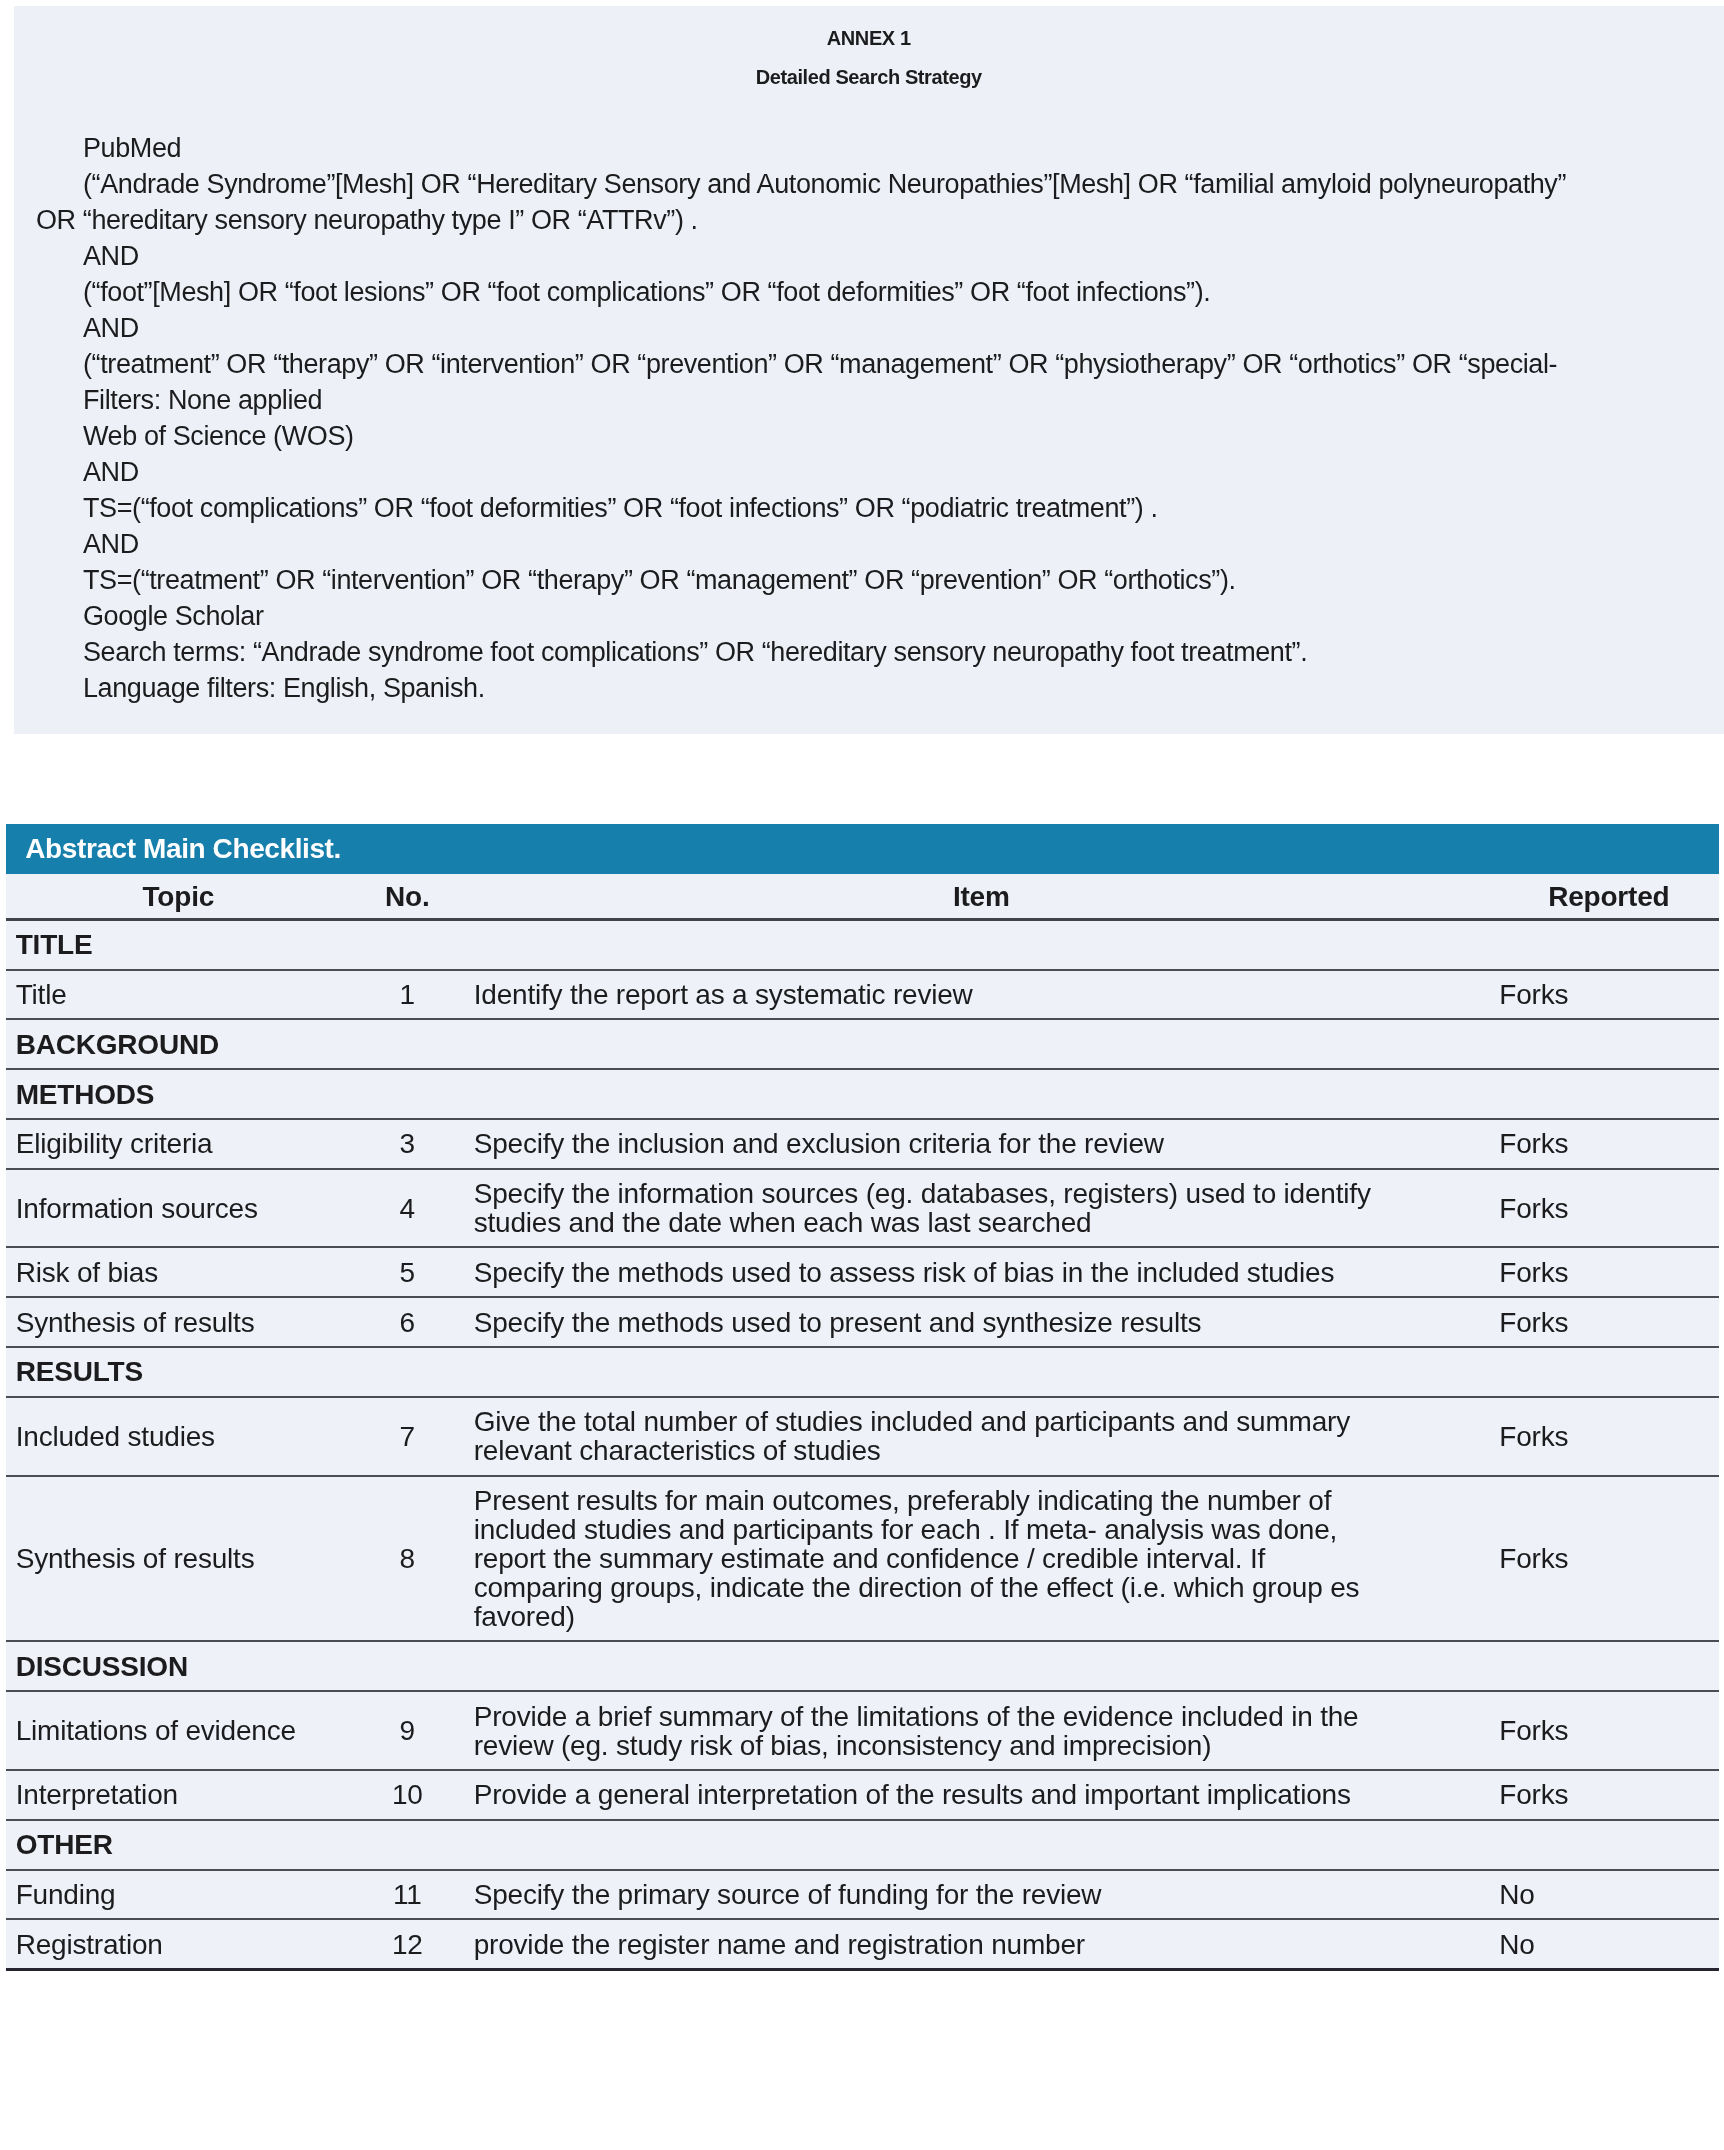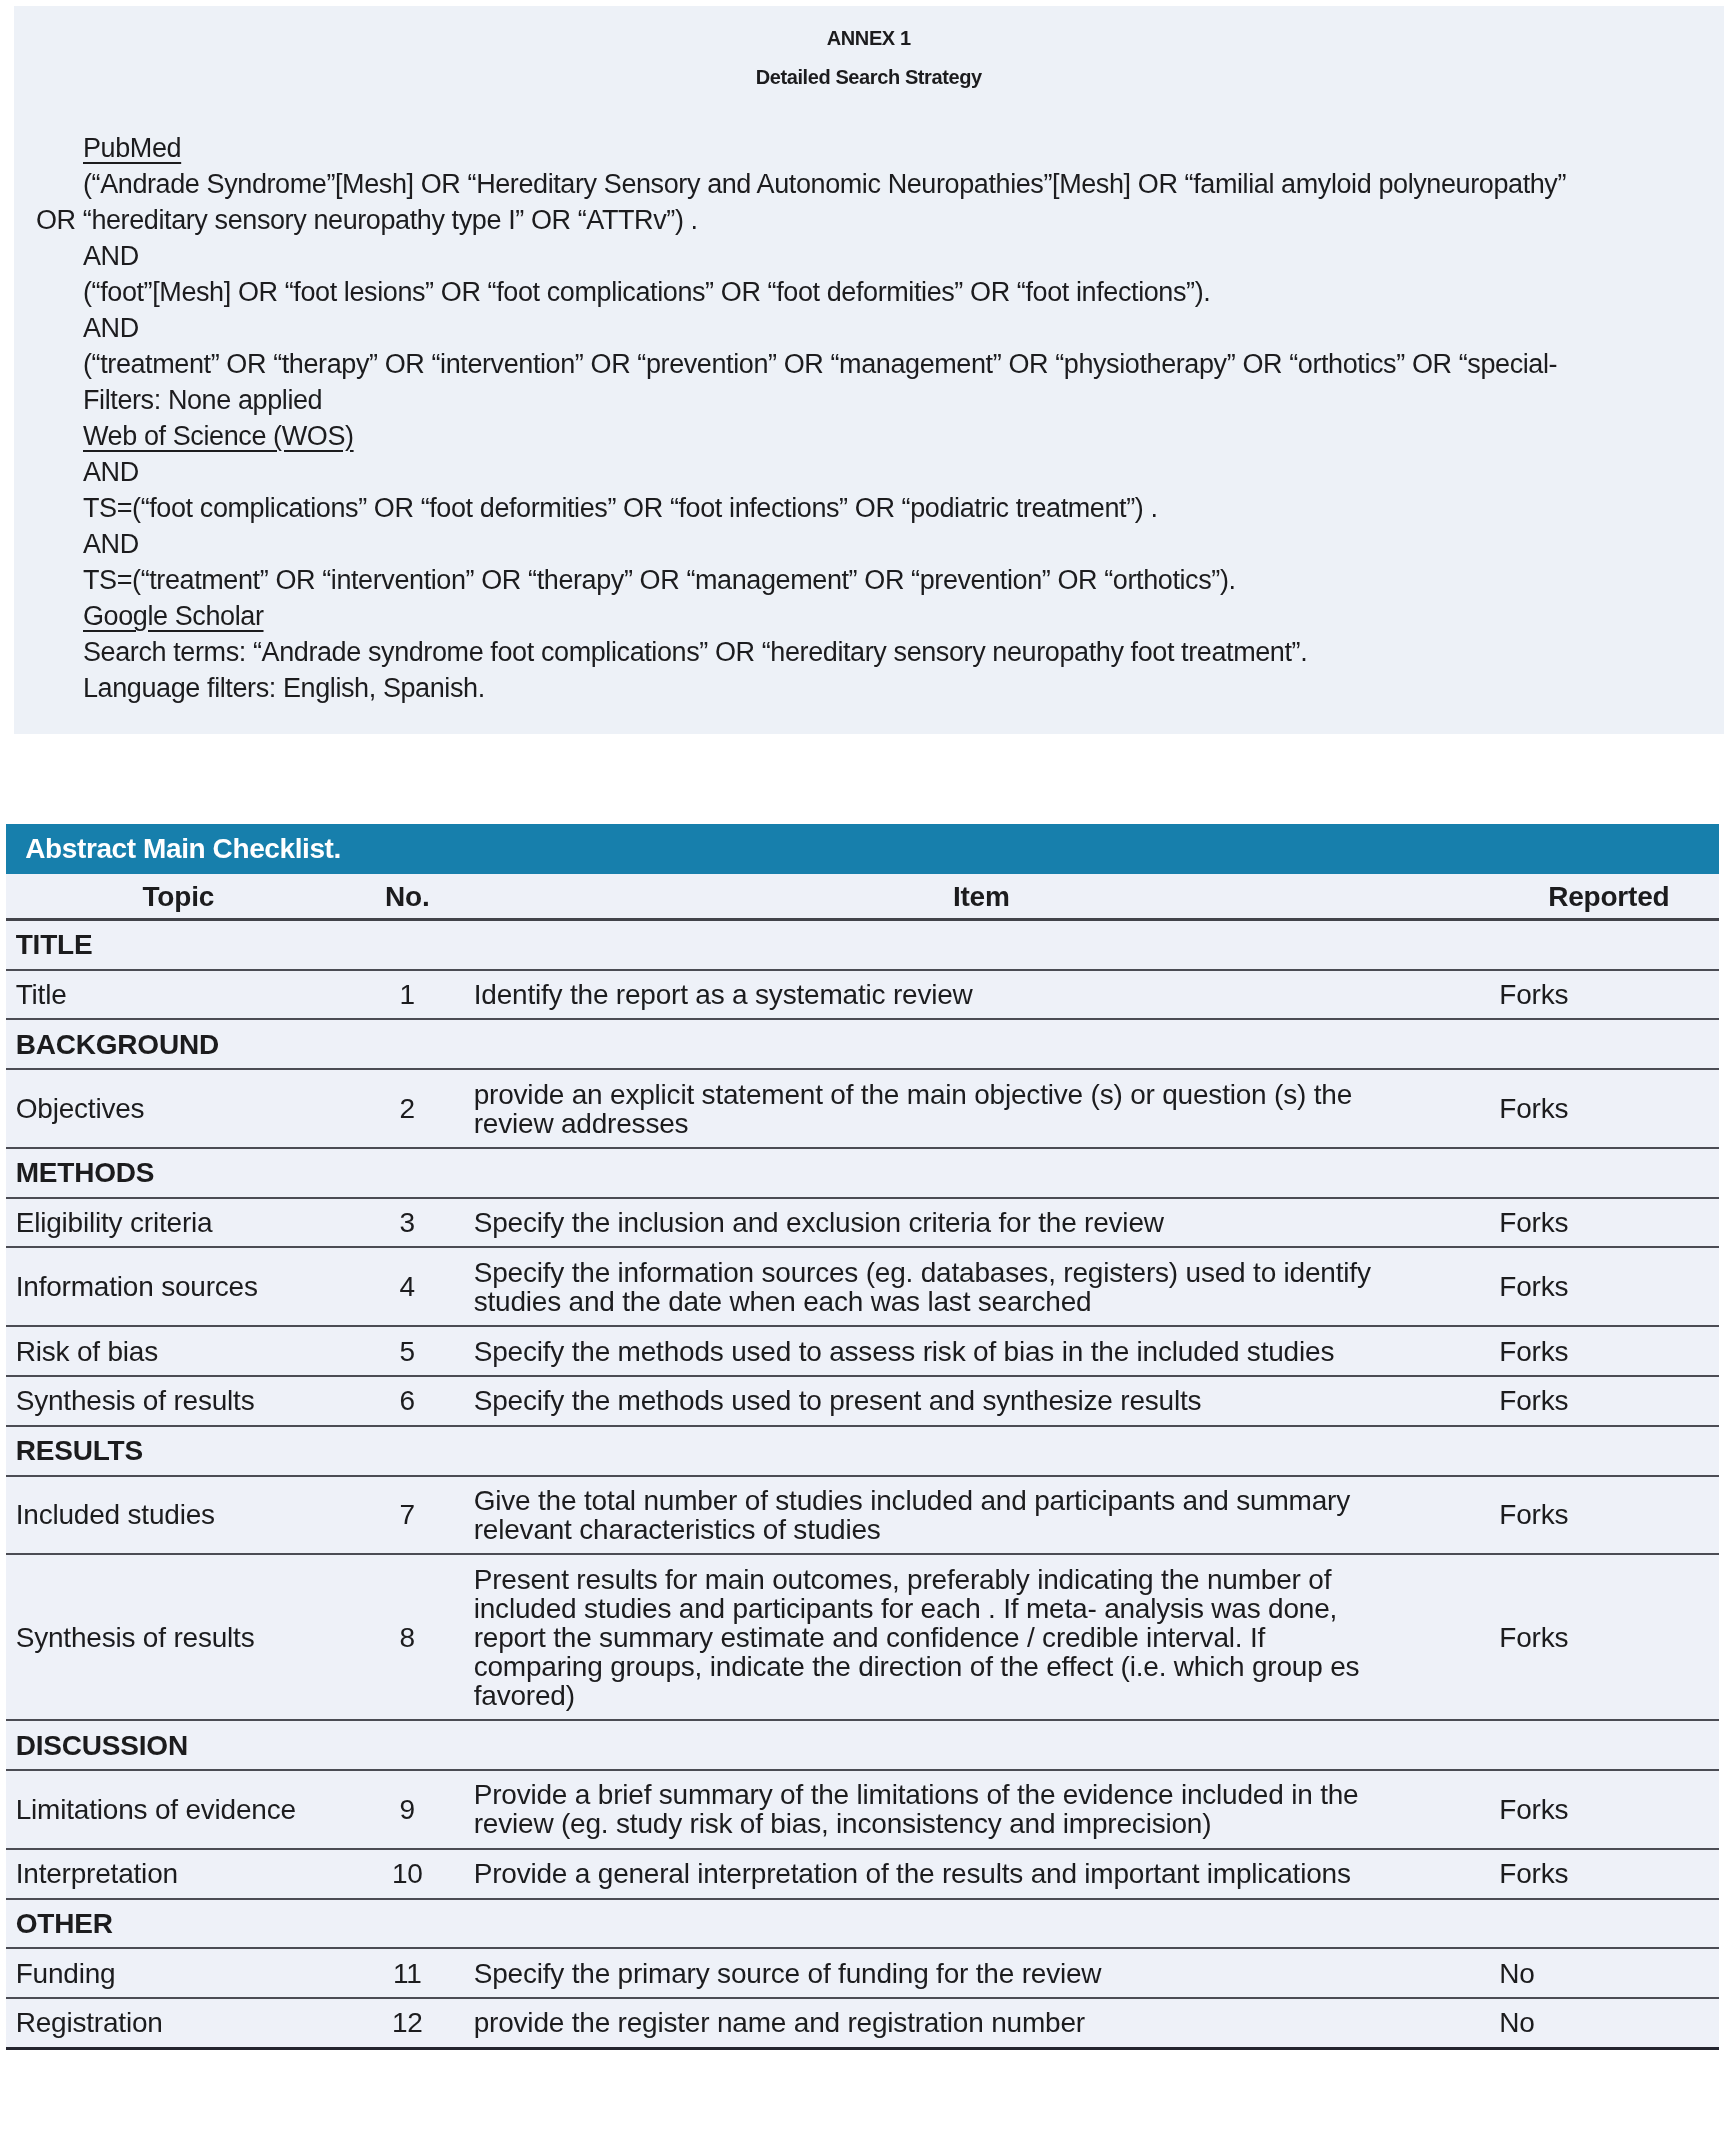--- a/index.html
+++ b/index.html
@@ -35,21 +35,20 @@
   .annex-lines{
     margin-top:33px;
     font-size:27px;
     line-height:36px;
     letter-spacing:-0.4px;
     white-space:nowrap;
   }
   .annex-line{padding-left:0;}
   .annex-line.indent{padding-left:47px;}
   .annex-line .u{
-    text-decoration:underline;
     text-decoration-thickness:1.6px;
     text-underline-offset:4.7px;
     text-align:center;
   }
 
   
   .checklist-wrap{
     margin:90px 6.3px 0 6.3px;
   }
   .caption-bar{
@@ -152,26 +151,20 @@
         <tr>
           <td class="topic">Title</td>
           <td class="no">1</td>
           <td class="item">Identify the report as a systematic review</td>
           <td class="reported">Forks</td>
         </tr>
         <tr>
           <td colspan="4" class="section">BACKGROUND</td>
         </tr>
         <tr>
-          <td class="topic">Objectives</td>
-          <td class="no">2</td>
-          <td class="item">provide an explicit statement of the main objective (s) or question (s) the review addresses</td>
-          <td class="reported">Forks</td>
-        </tr>
-        <tr>
           <td colspan="4" class="section">METHODS</td>
         </tr>
         <tr>
           <td class="topic">Eligibility criteria</td>
           <td class="no">3</td>
           <td class="item">Specify the inclusion and exclusion criteria for the review</td>
           <td class="reported">Forks</td>
         </tr>
         <tr>
           <td class="topic">Information sources</td>

